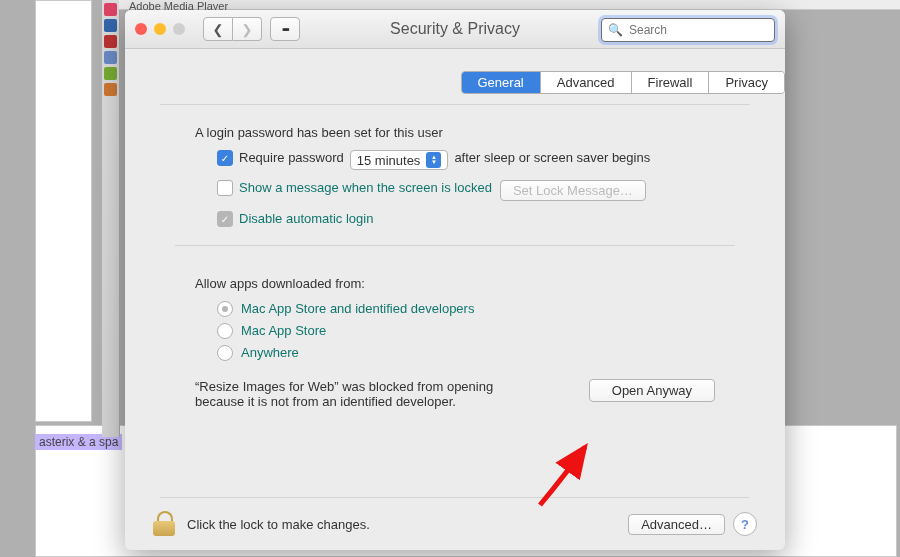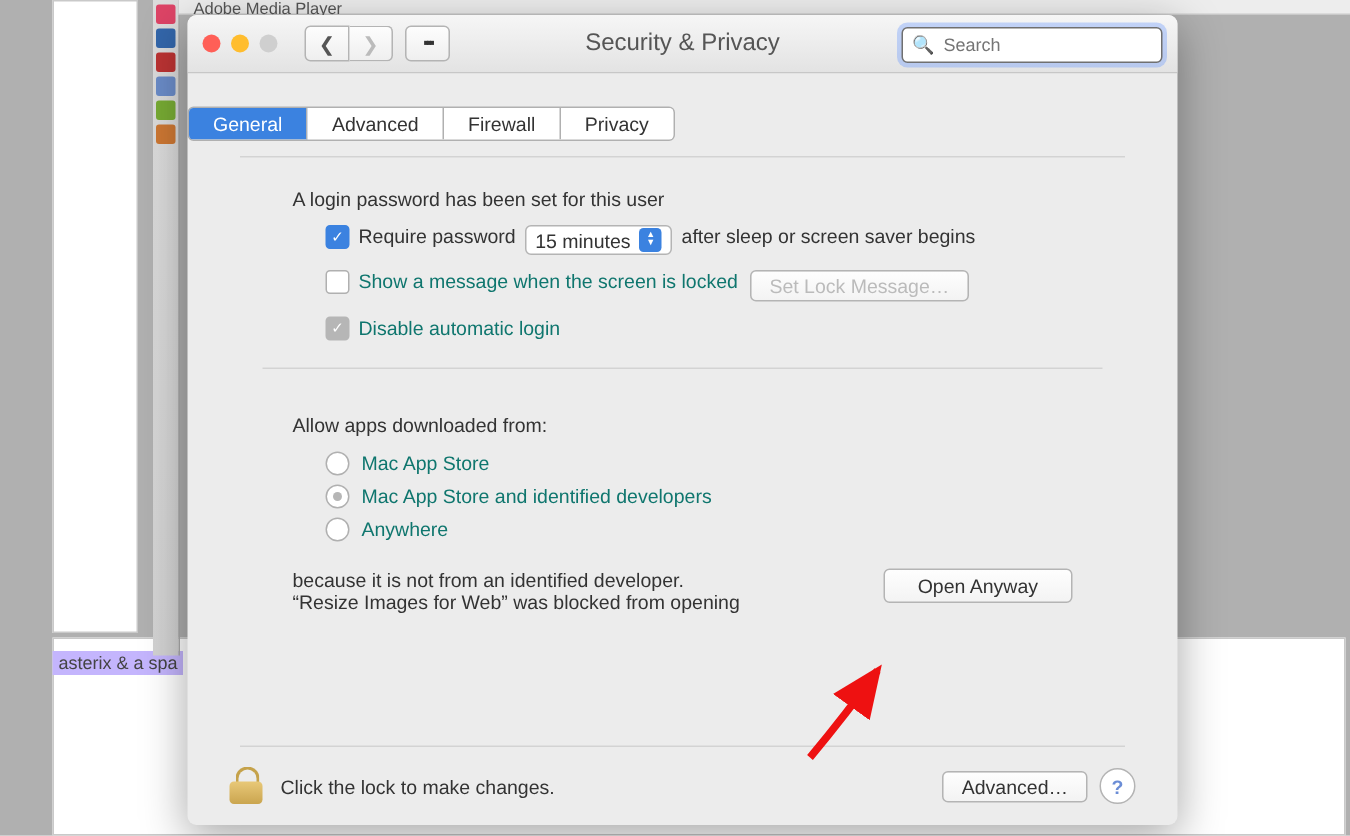--- a/index.html
+++ b/index.html
@@ -13,21 +13,21 @@
 .red{background:#ff5f57}.yellow{background:#ffbd2e}.green{background:#cfcfcf}
 .nav-btns{display:flex;margin-left:18px;gap:0}
 .nav-btn{width:28px;height:22px;background:linear-gradient(#fdfdfd,#efefef);border:1px solid #b4b4b4;display:flex;align-items:center;justify-content:center;font-size:13px;color:#555}
 .nav-btn:first-child{border-radius:4px 0 0 4px}
 .nav-btn:last-child{border-radius:0 4px 4px 0;border-left:none;color:#bbb}
 .apps-btn{width:28px;height:22px;margin-left:8px;background:linear-gradient(#fdfdfd,#efefef);border:1px solid #b4b4b4;border-radius:4px;display:flex;align-items:center;justify-content:center;font-size:11px;letter-spacing:-2px}
 .title{position:absolute;left:0;right:0;text-align:center;font-size:16px;color:#555;pointer-events:none}
 .search{position:absolute;right:10px;top:8px;width:160px;height:22px;border:1px solid #707070;border-radius:4px;background:#fff;display:flex;align-items:center;padding:0 6px;box-shadow:0 0 0 3px rgba(100,150,255,.35)}
 .search input{border:none;outline:none;flex:1;font-size:12px;color:#888;background:transparent}
 .mag{color:#888;margin-right:4px;font-size:12px}
-.tabs{display:flex;justify-content:flex-start;margin:22px 0 10px}
+.tabs{display:flex;justify-content:flex-end;margin:22px 0 10px}
 .tab-row{display:flex;border-radius:4px;overflow:hidden;border:1px solid #b0b0b0}
 .tab{padding:3px 16px;background:#fff;font-size:13px;color:#333;border-right:1px solid #b0b0b0;cursor:pointer}
 .tab:last-child{border-right:none}
 .tab.active{background:#3b82e0;color:#fff}
 .pane{margin:0 35px;border-top:1px solid #d3d3d3;border-bottom:1px solid #d3d3d3;padding:20px 35px 25px;flex:1;position:relative}
 .row{display:flex;align-items:flex-start;margin-bottom:10px;font-size:13px;color:#333}
 .btn{background:linear-gradient(#fefefe,#f3f3f3);border:1px solid #b4b4b4;border-radius:4px;padding:2px 12px;font-size:13px;color:#333;cursor:pointer}
 .btn.disabled{color:#bbb}
 .cb{width:14px;height:14px;margin-right:6px;border:1px solid #b0b0b0;border-radius:3px;display:inline-flex;align-items:center;justify-content:center;background:#fff}
 .cb.checked{background:#3b82e0;border-color:#3b82e0;color:#fff;font-size:10px}
@@ -116,36 +116,36 @@
       <span class="cb checked" style="background:#b6b6b6;border-color:#b6b6b6">✓</span>
       <span class="disabled-text">Disable automatic login</span>
     </div>
 
     <div class="hr"></div>
 
     <div class="row" style="margin-top:30px">
         <span>Allow apps downloaded from:</span>
       </div>
     <div class="row" style="margin-left:22px;margin-bottom:6px">
+      <span class="radio sel"></span>
+      <span class="disabled-text">Mac App Store and identified developers</span>
+    </div>
+    <div class="row" style="margin-left:22px;margin-bottom:6px">
       <span class="radio"></span>
       <span class="disabled-text">Mac App Store</span>
-    </div>
-    <div class="row" style="margin-left:22px;margin-bottom:6px">
-      <span class="radio sel"></span>
-      <span class="disabled-text">Mac App Store and identified developers</span>
     </div>
     <div class="row" style="margin-left:22px">
       <span class="radio"></span>
       <span class="disabled-text">Anywhere</span>
     </div>
 
     <div class="row" style="margin-top:18px;align-items:flex-start">
       <div style="flex:1">
+        <div>“Resize Images for Web” was blocked from opening</div>
         <div>because it is not from an identified developer.</div>
-        <div>“Resize Images for Web” was blocked from opening</div>
       </div>
       <button class="btn" style="margin-left:16px;padding:3px 22px">Open Anyway</button>
     </div>
 
     <div class="arrow">
       <svg viewBox="0 0 80 80">
           <defs>
             <marker id="ah" markerWidth="8" markerHeight="8" refX="6" refY="3" orient="auto">
               <path d="M0,0 L7,3 L0,6 Z" fill="#e11"></path>
             </marker>

